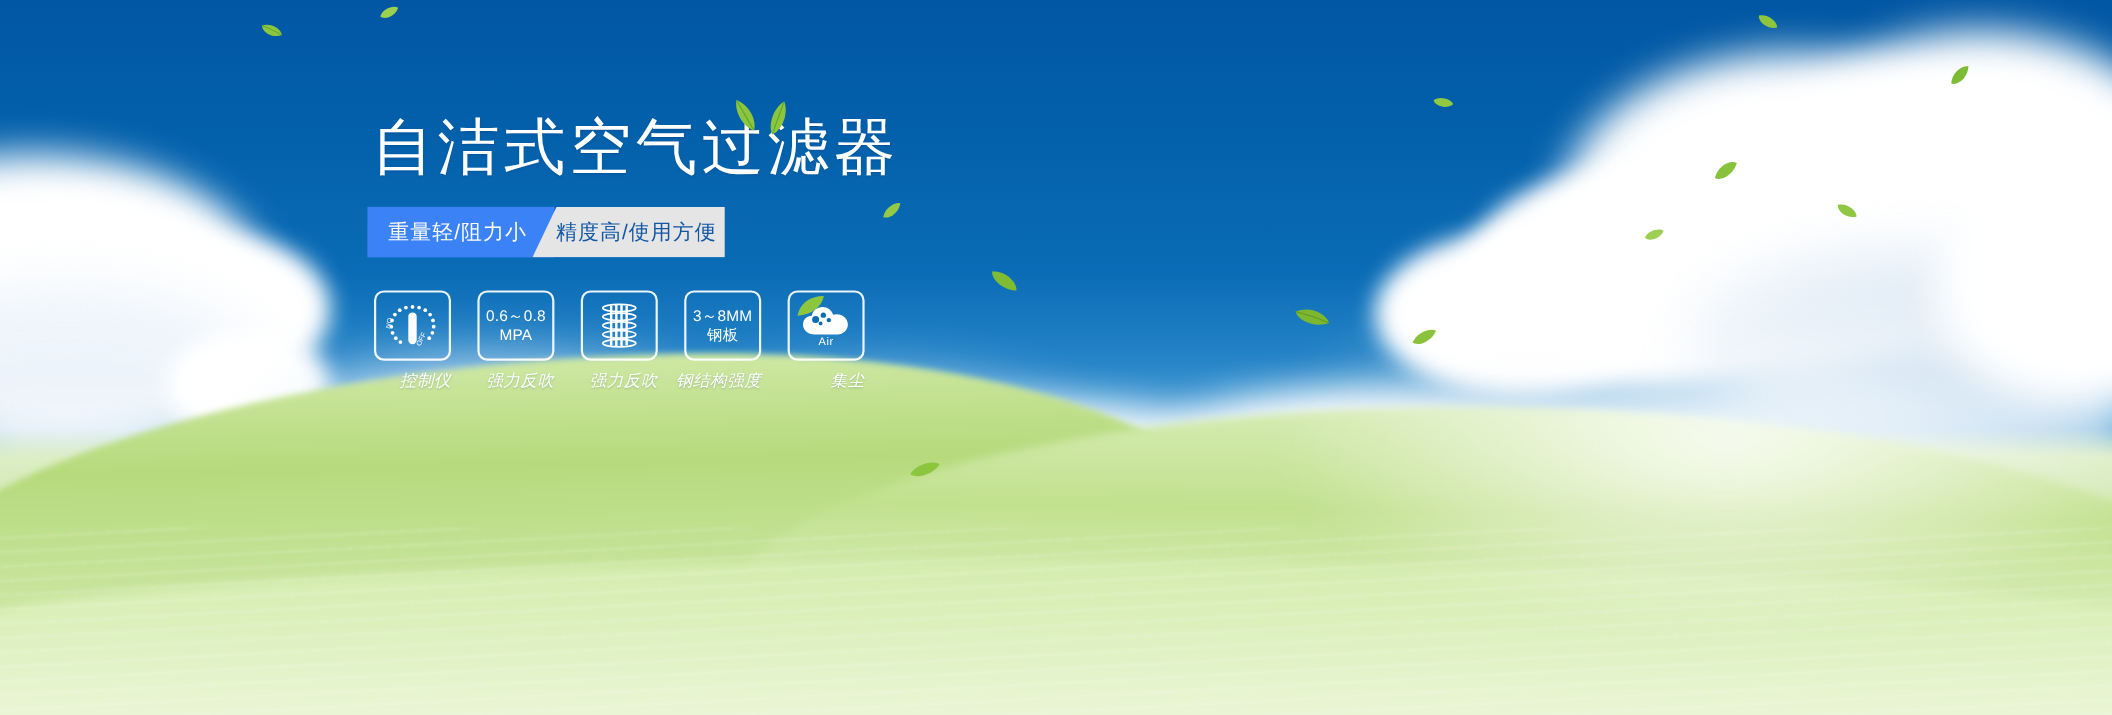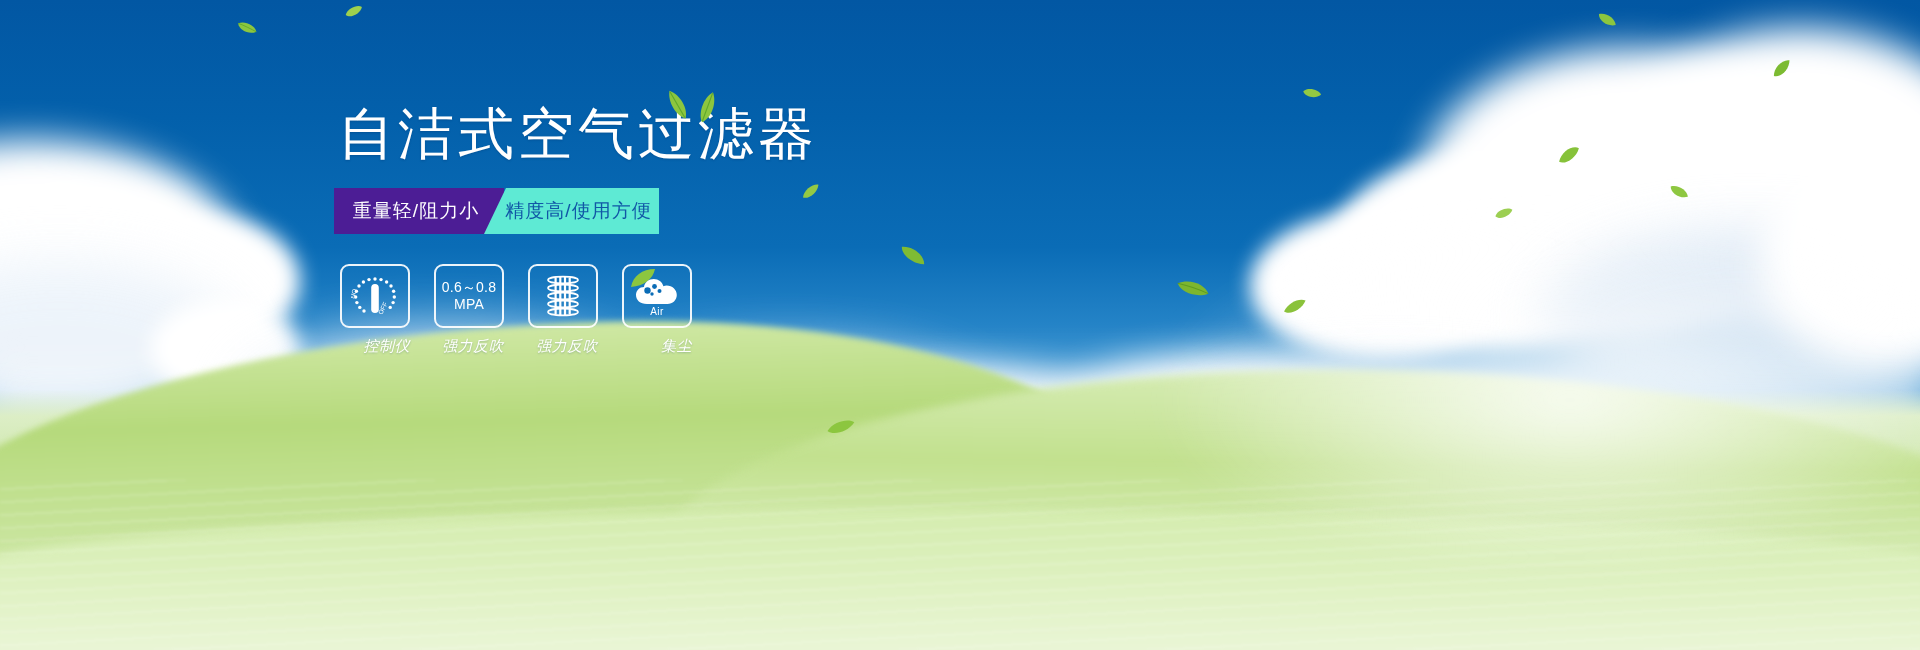--- a/index.html
+++ b/index.html
@@ -130,27 +130,27 @@
   }
   .tag{
     position:relative;
     height:46px;
     display:flex;align-items:center;justify-content:center;
     font-size:19px;letter-spacing:1px;
     box-sizing:border-box;
   }
   .tag-dark{
     width:170px;
-    background:#4c1d95;
+    background:#3b82f6;
     color:#ffffff;
     padding-right:6px;
   }
   .tag-light{
     width:175px;
-    background:#5eead4;
+    background:#e5e5e5;
     color:#1157a6;
     margin-left:-20px;
     padding-left:14px;
     clip-path:polygon(22px 0,100% 0,100% 100%,0 100%);
   }
 
   
   .features{
     margin-top:30px;
     display:flex;
@@ -372,20 +372,29 @@
                 <rect x="18.2" y="4" width="2.2" height="38"></rect>
                 <rect x="22.9" y="4" width="2.2" height="38"></rect>
                 <rect x="27.6" y="5" width="2.2" height="36"></rect>
               </g>
             </svg>
           </span>
         </div>
         <div class="flabel">强力反吹</div>
       </div>
 
+      <div class="feature">
+        <div class="fbox">
+          <div class="fbox-text">
+            <span>3～8MM</span>
+            <span class="l2">钢板</span>
+          </div>
+        </div>
+        <div class="flabel">钢结构强度</div>
+      </div>
 
       <div class="feature">
         <div class="fbox" style="overflow:hidden;">
           <span style="position:absolute;left:6px;top:2px;">
             <svg width="26" height="20" viewBox="0 0 26 20">
                 <path d="M25 1 C12 1,3 8,1 19 C14 18,23 11,25 1 Z" fill="#8cc63f"></path>
               </svg>
           </span>
           <span style="position:relative;margin-top:2px;">
             <svg width="48" height="28" viewBox="0 0 48 28">

